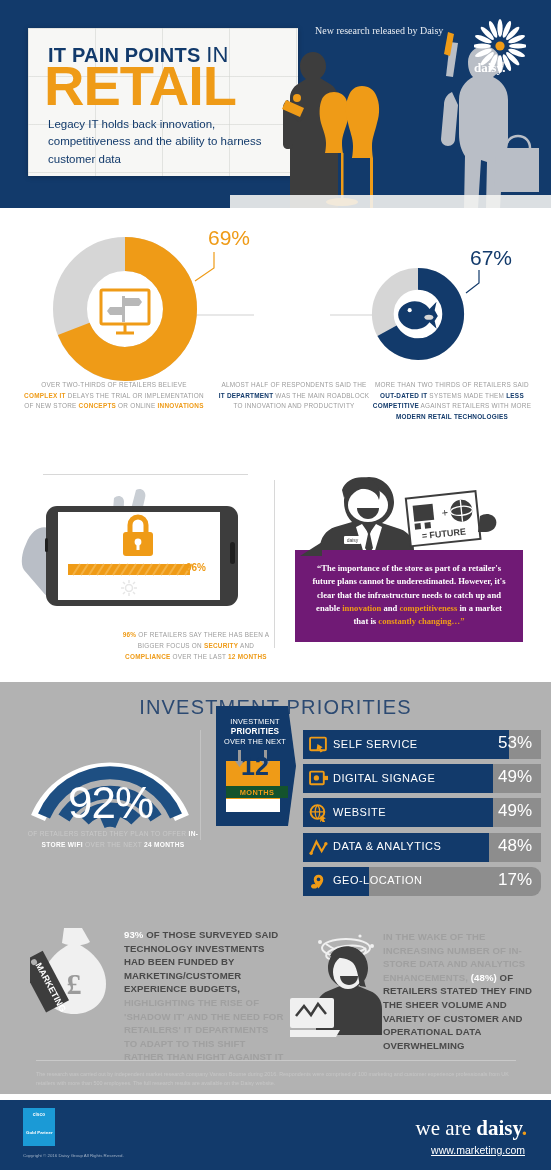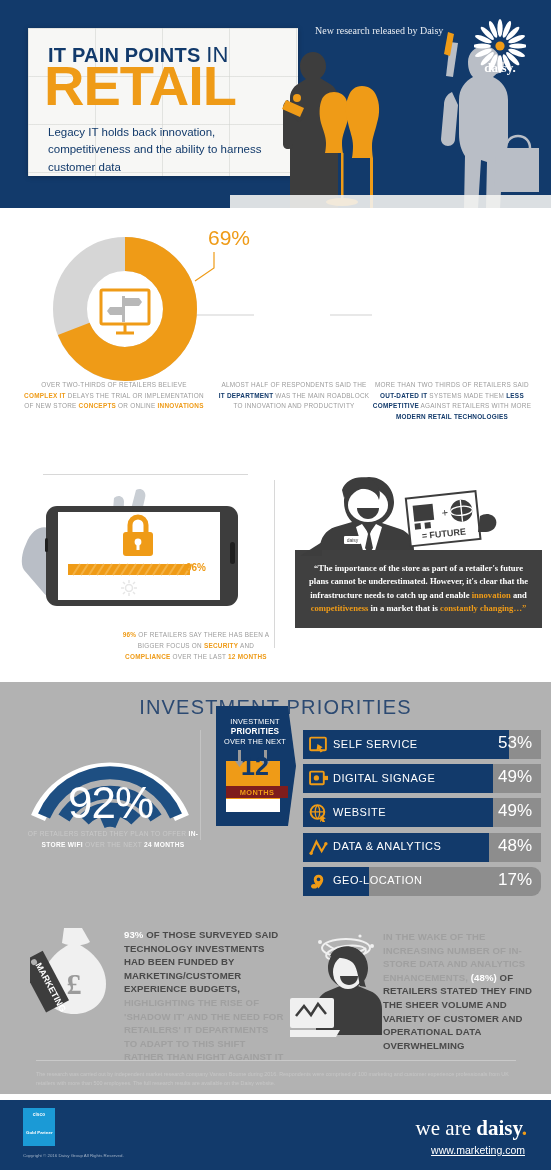--- a/index.html
+++ b/index.html
@@ -20,66 +20,66 @@
     content:""; position:absolute; inset:0;
     background-image:linear-gradient(to right, rgba(210,212,208,.55) 1px, transparent 1px),
                      linear-gradient(to bottom, rgba(210,212,208,.55) 1px, transparent 1px);
     background-size:67px 48px;
   }
   .hdr-title1 { position:absolute; left:48px; top:42px; font-size:20px; font-weight:bold;
     color:#123a6b; letter-spacing:.2px; z-index:3; }
   .hdr-title1 .lite { font-weight:normal; font-size:22px; }
   .hdr-title2 { position:absolute; left:44px; top:58px; font-size:56px; font-weight:bold;
     color:#ef9b17; letter-spacing:-1px; line-height:1; z-index:3; }
-  .hdr-sub { position:absolute; left:48px; top:124px; width:225px; z-index:3;
+  .hdr-sub { position:absolute; left:48px; top:116px; width:225px; z-index:3;
     font-size:11.5px; line-height:1.5; color:#123a6b; }
   .hdr-right { position:absolute; left:315px; top:24px; width:140px; z-index:4;
     font-family:"Liberation Serif", serif; font-size:10px; line-height:1.45; color:#e8ecf2; }
 
   .daisy-logo { position:absolute; left:474px; top:18px; width:52px; height:56px; z-index:5; }
-  .daisy-word { position:absolute; left:474px; top:60px; width:52px; text-align:center;
+  .daisy-word { position:absolute; left:474px; top:60px; width:52px; 
     font-family:"Liberation Serif", serif; font-weight:bold; font-size:13px; color:#ffffff; z-index:5; }
 
   .silhouette { position:absolute; z-index:2; }
 
   
   .donuts { position:relative; width:551px; height:262px; background:#ffffff; }
   .donut-wrap { position:absolute; }
   .donut-cap { position:absolute; text-align:center; font-size:6.4px; line-height:1.65;
     letter-spacing:.25px; color:#9b9b9b; text-transform:uppercase; }
   .pct-lbl { position:absolute; font-size:21px; font-family:"Liberation Sans", sans-serif; }
   .pct-or { color:#ef9b17; }
   .pct-nv { color:#123a6b; }
 
   
   .midsec { position:relative; width:551px; height:212px; background:#ffffff; }
   .divider-h { position:absolute; background:#d8d8d8; height:1px; }
   .divider-v { position:absolute; background:#d8d8d8; width:1px; }
   .phone-cap { position:absolute; left:120px; top:160px; width:152px; text-align:center;
     font-size:6.4px; line-height:1.7; letter-spacing:.25px; color:#9b9b9b; text-transform:uppercase; }
-  .quote-box { position:absolute; left:295px; top:80px; width:247px; background:#404040;
+  .quote-box { position:absolute; left:295px; top:80px; width:228px; background:#701a75;
     padding:12px 13px 13px; }
   .quote-box p { font-family:"Liberation Serif", serif; font-size:8.6px; line-height:1.55;
     color:#ffffff; text-align:center; font-weight:bold; }
 
   
   .invest { position:relative; width:551px; height:232px; background:#b2b2b2; }
   .invest-title { position:absolute; left:0; top:14px; width:551px; text-align:center;
     font-size:20px; color:#2c4a72; letter-spacing:1.2px; }
   .wifi-pct { position:absolute; left:18px; top:96px; width:185px; text-align:center;
     font-size:44px; color:#ffffff; font-weight:300; letter-spacing:-1px; }
   .wifi-cap { position:absolute; left:18px; top:146px; width:190px; text-align:center;
     font-size:6.6px; line-height:1.7; letter-spacing:.3px; color:#c9c9c9; text-transform:uppercase; }
   .cal-txt { position:absolute; left:219px; top:767px; width:72px; text-align:center;
     font-size:7.4px; line-height:1.3; color:#ffffff; letter-spacing:.2px; }
   .cal-txt .b2 { font-weight:bold; font-size:8.2px; }
   .cal-num { position:absolute; left:228px; top:804px; width:54px; text-align:center;
     font-size:25px; font-weight:bold; color:#123a6b; line-height:1; }
   .cal-months { position:absolute; left:224px; top:832px; width:62px; text-align:center;
-    background:#7f1d1d; color:#ef9b17; font-size:7.4px; font-weight:bold; letter-spacing:.4px; padding:1.5px 0; }
+    background:#14532d; color:#ef9b17; font-size:7.4px; font-weight:bold; letter-spacing:.4px; padding:1.5px 0; }
 
   .bar-row { position:absolute; left:303px; width:238px; height:29px; background:#8d8d8d; }
   .bar-fill { position:absolute; left:0; top:0; height:29px; background:#123a6b; }
   .bar-ico { position:absolute; left:6px; top:5px; width:19px; height:19px; }
   .bar-lbl { position:absolute; left:30px; top:7.5px; font-size:11px; color:#ffffff; letter-spacing:.5px; }
   .bar-val { position:absolute; right:9px; top:3px; font-size:17px; color:#ffffff; }
 
   
   .botsec { position:relative; width:551px; height:180px; background:#b2b2b2; }
   .stat-txt { position:absolute; font-size:9.6px; font-weight:bold; line-height:1.42;
@@ -201,20 +201,35 @@
       </svg>
       <div class="pct-lbl pct-or" style="left:158px;top:-8px">69%</div>
       <svg style="position:absolute;left:143px;top:16px;width:26px;height:40px">
         <path d="M21 2v16l-19 13" stroke="#ef9b17" stroke-width="1.2" fill="none"></path>
       </svg>
     </div>
     <div class="donut-cap" style="left:24px;top:172px;width:180px" id="cap0"><span style="">OVER TWO-THIRDS OF RETAILERS BELIEVE </span><span style="color:#ef9b17;font-weight:bold">COMPLEX IT</span><span style=""> DELAYS THE TRIAL OR IMPLEMENTATION OF NEW STORE </span><span style="color:#ef9b17;font-weight:bold">CONCEPTS</span><span style=""> OR ONLINE </span><span style="color:#ef9b17;font-weight:bold">INNOVATIONS</span></div>
 
     <div class="donut-cap" style="left:218px;top:172px;width:152px" id="cap1"><span style="">ALMOST HALF OF RESPONDENTS SAID THE </span><span style="color:#123a6b;font-weight:bold">IT DEPARTMENT</span><span style=""> WAS THE MAIN ROADBLOCK TO INNOVATION AND PRODUCTIVITY</span></div>
 
+    <div class="donut-wrap" style="left:370px;top:58px">
+      <svg width="96" height="96" viewBox="0 0 150 150">
+        <circle cx="75" cy="75" r="55" fill="none" stroke="#d6d6d6" stroke-width="34"></circle>
+        <circle cx="75" cy="75" r="55" fill="none" stroke="#123a6b" stroke-width="34" stroke-dasharray="231.5 114.1" transform="rotate(-90 75 75)"></circle>
+        <g fill="#123a6b">
+          <path d="M44 76c0-12 14-21 26-21 10 0 18 5 23 12l11-11-3 13 5 9-5 8 3 12-11-10c-5 7-13 11-23 11-12 0-26-10-26-23z"></path>
+        </g>
+        <circle cx="62" cy="69" r="3.2" fill="#ffffff"></circle>
+        <ellipse cx="92" cy="80" rx="7" ry="4" fill="#d6d6d6"></ellipse>
+      </svg>
+      <div class="pct-lbl pct-nv" style="left:100px;top:-20px">67%</div>
+      <svg style="position:absolute;left:90px;top:2px;width:24px;height:34px">
+        <path d="M19 2v13l-13 10" stroke="#123a6b" stroke-width="1.2" fill="none"></path>
+      </svg>
+    </div>
     <div class="donut-cap" style="left:368px;top:172px;width:168px" id="cap2"><span style="">MORE THAN TWO THIRDS OF RETAILERS SAID </span><span style="color:#123a6b;font-weight:bold">OUT-DATED IT</span><span style=""> SYSTEMS MADE THEM </span><span style="color:#123a6b;font-weight:bold">LESS COMPETITIVE</span><span style=""> AGAINST RETAILERS WITH MORE </span><span style="color:#123a6b;font-weight:bold">MODERN RETAIL TECHNOLOGIES</span></div>
   </div>
 
   <div class="midsec">
     <div class="divider-h" style="left:43px;top:4px;width:205px"></div>
     <div class="divider-v" style="left:274px;top:10px;height:168px"></div>
 
     <svg style="position:absolute;left:18px;top:10px;width:262px;height:190px">
 
       <path fill="#b9bec6" d="M8 60c6-16 18-20 26-14l26 20 6-18c3-10 14-8 13 2l-4 30 14-10c8-6 16 4 9 11l-18 18 10 2c10 2 8 14-2 14l-32 4c-12 2-24-2-32-12L6 86c-4-6-2-18 2-26z" transform="translate(0,4)"></path>

